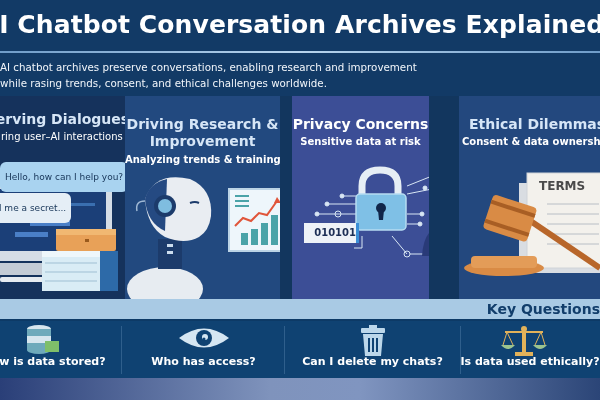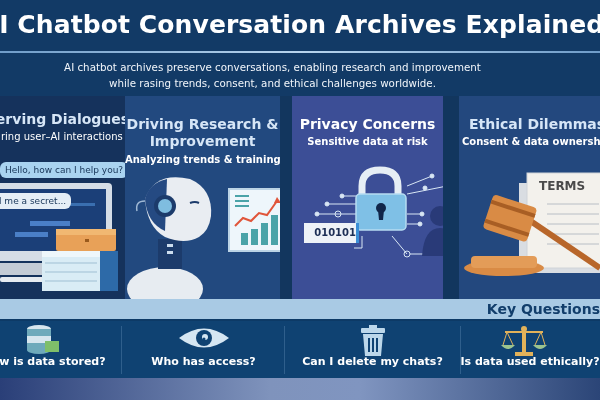--- a/index.html
+++ b/index.html
@@ -18,35 +18,35 @@
     position: absolute; top: 10px; left: -28px; width: 640px;
     text-align: center; font-weight: bold; font-size: 25px; letter-spacing: 0.1px;
     color: #ffffff; white-space: nowrap;
   }
   .title-rule {
     position: absolute; top: 51px; left: 0; width: 600px; height: 2px;
     background: linear-gradient(90deg, #6f9cc9, #b7d4ee 50%, #6f9cc9);
   }
   .subtitle {
     position: absolute; top: 59px; left: 0; width: 545px;
-    text-align: center; font-size: 10.3px; line-height: 16px; color: #f2f6fb;
+    text-align: left; font-size: 10.3px; line-height: 16px; color: #f2f6fb;
   }
   .panels { position: absolute; top: 96px; left: 0; width: 600px; height: 203px; }
   .panel { position: absolute; top: 0; height: 203px; overflow: hidden; }
   .panel h2 {
     position: absolute; width: 100%; text-align: center; font-weight: bold;
     font-size: 14px; line-height: 17px; color: #d6e6f7; white-space: nowrap;
   }
   .panel .sub {
     position: absolute; width: 100%; text-align: center;
     font-size: 10px; color: #ffffff; white-space: nowrap; font-weight: bold;
   }
   .p1 { left: 0; width: 125px; background: #15325c; }
   .p2 { left: 125px; width: 155px; background: #22497f; }
-  .p3 { left: 292px; width: 151px; background: #3c4e96; }
+  .p3 { left: 292px; width: 137px; background: #3c4e96; }
   .p4 { left: 459px; width: 141px; background: #23487e; }
 
   .kq-bar {
     position: absolute; top: 299px; left: 0; width: 600px; height: 22px;
     background: #a9cae4; border-bottom: 2px solid #0d3a66;
   }
   .kq-title {
     position: absolute; top: 2px; left: 0; width: 600px; text-align: right;
     font-weight: bold; font-size: 14px; color: #123e6b;
   }
@@ -60,21 +60,21 @@
     font-weight: bold; font-size: 11px; color: #ffffff; white-space: nowrap;
   }
   .kq-item .ic { position: absolute; top: 4px; left: 50%; transform: translateX(-50%); }
   .divider { position: absolute; top: 5px; width: 1px; height: 48px; background: #2f5f8c; }
   .footer {
     position: absolute; top: 378px; left: 0; width: 600px; height: 22px;
     background: linear-gradient(90deg, #2a3f78, #7f93bc 45%, #8095c0 60%, #2b4577);
   }
   .bubble {
     position: absolute; background: #a9d3f0; color: #163457; border-radius: 6px;
-    font-size: 9px; padding: 3px 5px; white-space: nowrap;
+    font-size: 9px; padding: 10px 5px; white-space: nowrap;
   }
   .terms-text { font-weight: bold; font-size: 12px; fill: #4a4a4a; }
 </style>
 </head>
 <body>
 
 <div class="header">
   <div class="title">AI Chatbot Conversation Archives Explained</div>
   <div class="title-rule"></div>
   <div class="subtitle">

